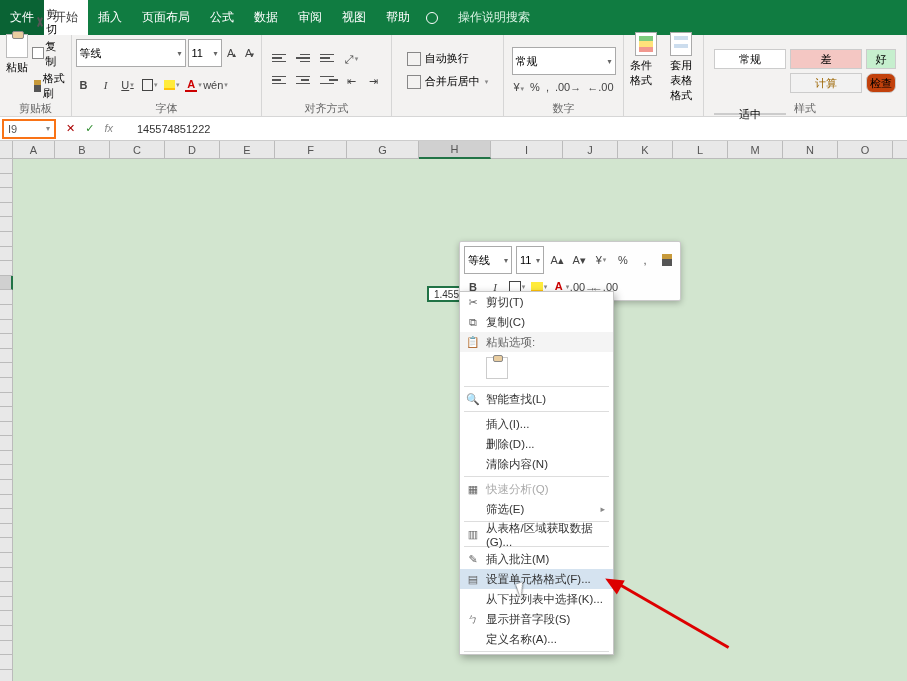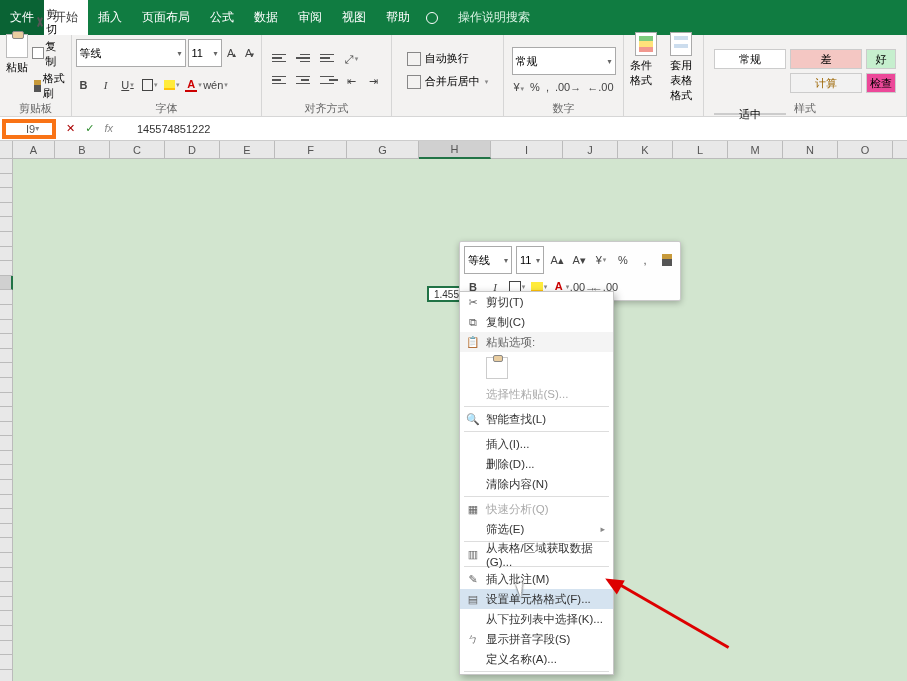--- a/index.html
+++ b/index.html
@@ -67,24 +67,24 @@
   .fmt-col{display:flex;gap:4px;}
   .fmt-item{display:flex;flex-direction:column;align-items:center;gap:2px;font-size:11px;}
   .fmt-ico{width:22px;height:24px;border:1px solid #aaa;background:#fff;position:relative;}
   .fmt-ico.cond::before{content:"";position:absolute;inset:3px;background:linear-gradient(#7ecb7e 0 33%,#ffe27a 33% 66%,#f1988f 66% 100%);}
   .fmt-ico.table::before{content:"";position:absolute;inset:3px;background:repeating-linear-gradient(#cde 0 4px,#fff 4px 8px);}
 
   .styles-group{ flex:1;}
   .style-grid{display:grid;grid-template-columns:72px 72px 30px;grid-template-rows:20px 20px;gap:4px;margin-top:4px;}
   .sbtn{border:1px solid #ccc;display:flex;align-items:center;justify-content:center;font-size:11px;}
   .s-changgui{background:#fff;} .s-cha{background:#f4c7c3;} .s-hao{background:#c6efce;}
-  .s-shizhong{background:#f9a8d4;margin-top:40px;} .s-jisuan{background:#f2f2f2;color:#9c6500;} .s-jiancha{background:#ec4899;}
+  .s-shizhong{background:#f9a8d4;margin-top:40px;} .s-jisuan{background:#f2f2f2;color:#9c6500;} .s-jiancha{background:#c2410c;border-radius:7px;}
 
   .namebox-row{height:24px;border-bottom:1px solid #ccc;display:flex;align-items:center;font-size:11px;background:#fff; padding-left:2px;}
-  .namebox{width:54px;height:20px;border:4px solid #f97316;display:flex;align-items:center;padding:0 20px;justify-content:space-between; color:#555;}
+  .namebox{width:54px;height:20px;border:2px solid #f97316;display:flex;align-items:center;padding:0 4px;justify-content:space-between; color:#555;}
   .nb-icons{display:flex;gap:10px;margin:0 10px;color:#888;}
   .nb-icons .ok{color:#2a8a2a;} .nb-icons .x{color:#a00;}
   .fx{font-style:italic;color:#888;}
   .formula-val{margin-left:14px;color:#333;}
 
   .sheet{position:relative;height:551px;background:#d2e5cf;}
   .col-heads{position:absolute;left:13px;top:0;height:18px;display:flex;}
   .ch{border-right:1px solid #bbb;border-bottom:1px solid #bbb;background:#e8e8e8;display:flex;align-items:center;justify-content:center;font-size:11px;color:#555;height:18px;}
   .row-heads{position:absolute;left:0;top:18px;width:13px;}
   .rh{height:14.6px;border-bottom:1px solid #bbb;border-right:1px solid #bbb;background:#e8e8e8;display:flex;align-items:center;justify-content:center;font-size:9px;color:#555;}
@@ -441,23 +441,20 @@
         <span class="ico">⧉</span>
         <span>复制(C)</span>
       </div>
     <div class="ci header">
         <span class="ico">📋</span>
         <span>粘贴选项:</span>
       </div>
     <div class="paste-opt">
       <div class="p-ico"></div>
     </div>
-    <div class="ci disabled">
-        <span>选择性粘贴(S)...</span>
-      </div>
     <div class="sep"></div>
     <div class="ci">
         <span class="ico">🔍</span>
         <span>智能查找(L)</span>
       </div>
     <div class="sep"></div>
     <div class="ci">
         <span>插入(I)...</span>
       </div>
     <div class="ci">

